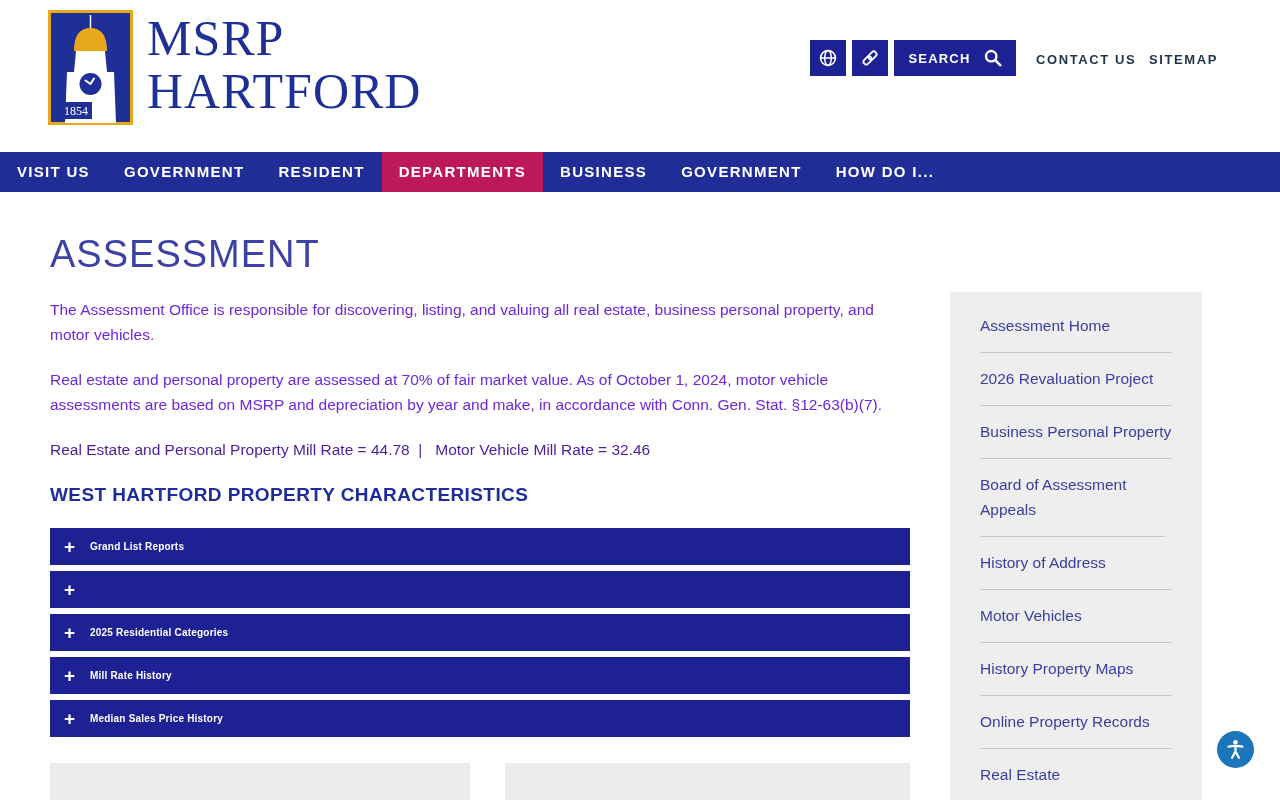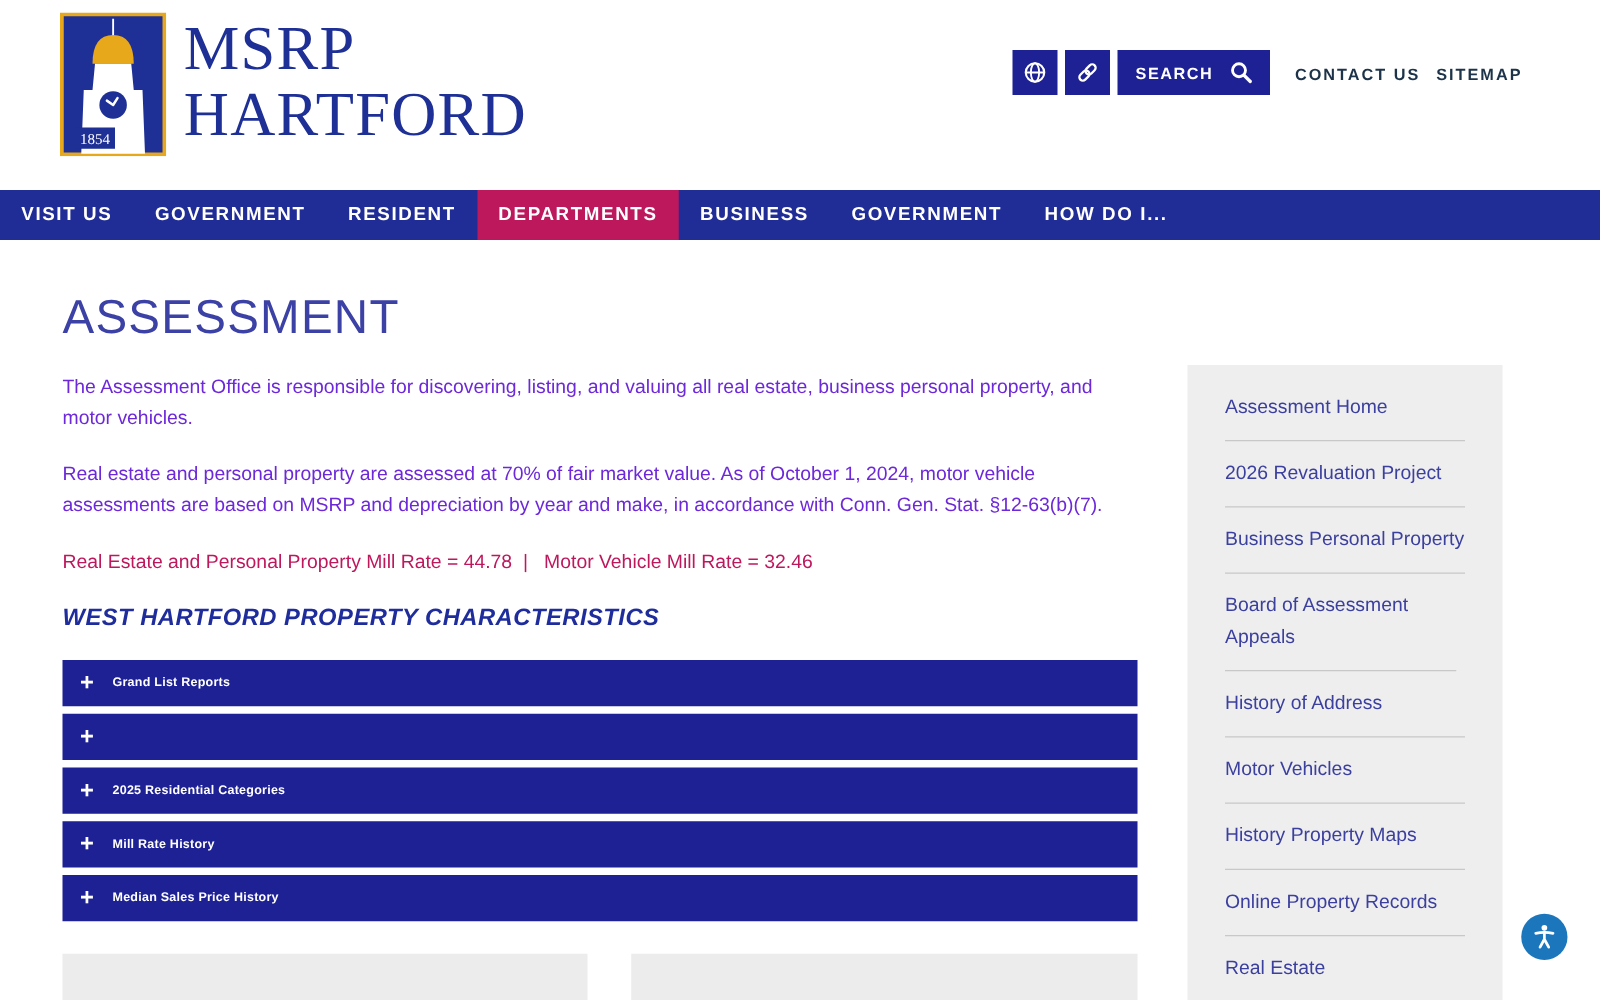--- a/index.html
+++ b/index.html
@@ -47,24 +47,24 @@
   .nav-item.active { background:#be185d; }
 
   
   .main { position:absolute; left:50px; top:192px; width:860px; }
   .page-title {
     margin:40px 0 0; color:#3c41a5; font-size:38px; line-height:44px;
     font-weight:400; letter-spacing:1px;
   }
   .para { margin:21px 0 0; color:#6d28d9; font-size:15.5px; line-height:25px; }
   .para + .para { margin-top:20px; }
-  .mill { margin:20px 0 0; color:#be185d; font-size:15.5px; line-height:25px; white-space:pre-wrap; }
+  .mill { margin:20px 0 0; color:#4c1d95; font-size:15.5px; line-height:25px; white-space:pre-wrap; }
   .section-heading {
     margin:21px 0 0; color:#1f2d9c; font-size:19px; line-height:24px;
-    font-weight:bold; letter-spacing:0.4px;font-style:italic;
+    font-weight:bold; letter-spacing:0.4px;
   }
   .accordions { margin-top:21px; }
   .acc-bar {
     height:37px; margin-bottom:6px; background:#1e2193; color:#ffffff;
     display:flex; align-items:center; cursor:pointer;
   }
   .acc-plus {
     width:26px; margin-left:14px; font-size:19px; font-weight:bold; line-height:37px;
   }
   .acc-label { font-size:10px; font-weight:bold; letter-spacing:0.2px; }

